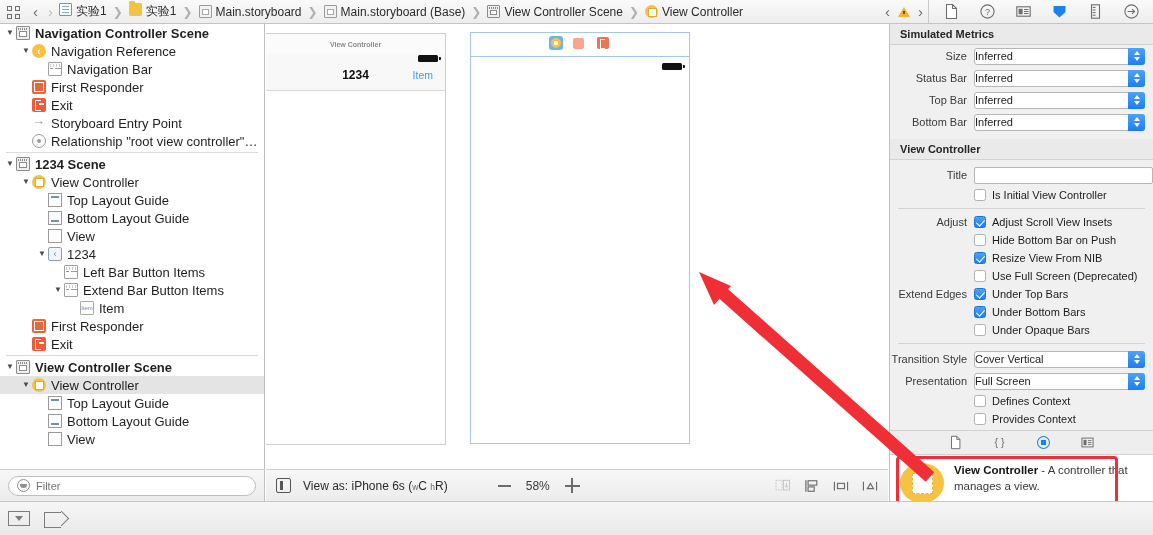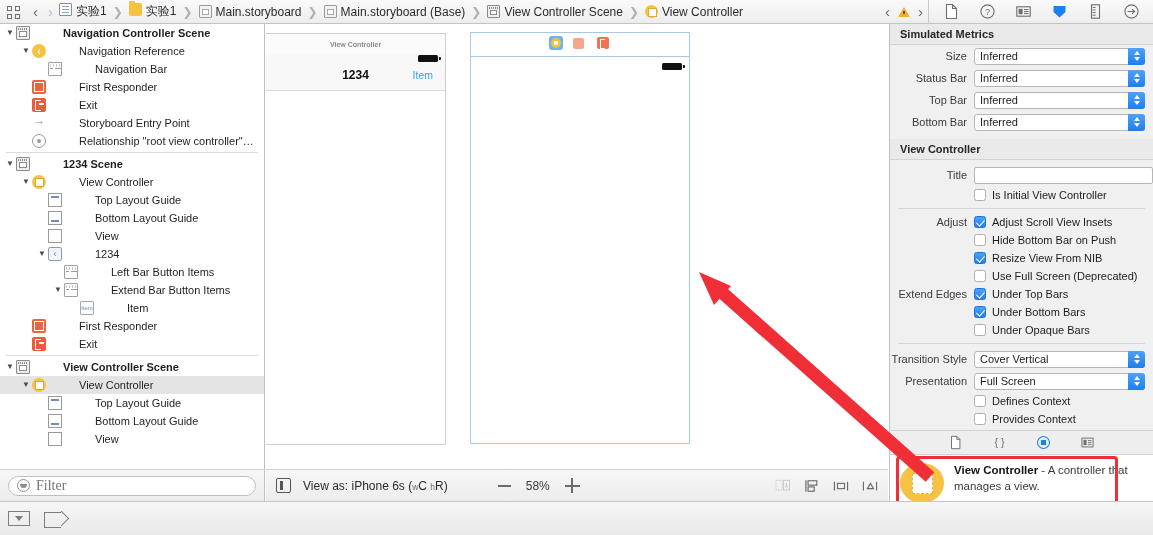--- a/index.html
+++ b/index.html
@@ -64,21 +64,21 @@
 
   
   .outline {
     position: absolute; left: 0; top: 24px; width: 265px; height: 445px;
     background: #ffffff; border-right: 1px solid #c0c0c0; overflow: hidden;
   }
   .orow { height: 18px; display: flex; align-items: center; padding-left: 4px; white-space: nowrap; }
   .orow.sel { background: #e4e4e4; }
   .otwisty { width: 12px; flex: 0 0 12px; text-align: center; font-size: 8px; color: #4b4b4b; line-height: 1; }
   .oicon { width: 14px; height: 14px; flex: 0 0 14px; margin-right: 5px; position: relative; }
-  .olabel { font-size: 11px; color: #1f1f1f; margin-left: 28px; }
+  .olabel { font-size: 13px; color: #1f1f1f; }
   .olabel.bold { font-weight: bold; }
   .osep { height: 1px; background: #dcdcdc; margin: 2px 6px; }
 
   
   .oi-scene { border:1px solid #8a8a8a; background:#efefef; border-radius:1px; }
   .oi-scene::before{content:"";position:absolute;left:1px;top:1px;right:1px;height:2px;background:repeating-linear-gradient(90deg,#8a8a8a 0 1px,transparent 1px 2px);}
   .oi-scene::after{content:"";position:absolute;left:2px;top:4px;right:2px;bottom:2px;border:1px solid #8a8a8a;background:#fff;}
   .oi-nav { border-radius:50%; background:#f6c244; color:#fff; font-size:10px; display:flex;align-items:center;justify-content:center; font-weight:bold; }
   .oi-navbar { border:1px solid #a0a0a0; background:#fff; border-radius:1px; }
   .oi-navbar::before{content:"";position:absolute;left:1px;top:1px;right:1px;height:3px;background:repeating-linear-gradient(90deg,#c8c8c8 0 1px,transparent 1px 3px);}
@@ -110,21 +110,21 @@
     background: linear-gradient(#f7f7f7,#ececec);
     border-right: 1px solid #c0c0c0; border-top: 1px solid #cfcfcf;
     display: flex; align-items: center; padding: 0 8px;
   }
   .filterfield {
     flex: 1; height: 20px; border: 1px solid #bfbfbf; border-radius: 10px;
     background: #fff; display: flex; align-items: center; padding: 0 8px;
   }
   .f-circ { width: 13px; height: 13px; border-radius: 50%; border: 1.5px solid #8e8e8e; margin-right: 6px; position: relative; flex:0 0 13px;}
   .f-circ::after { content:""; position:absolute; left:1.5px; top:4px; width:7px; height:4px; background:#8e8e8e; border-radius:0 0 4px 4px;}
-  .filterfield input { border: none; outline: none; font-size: 14px; color: #9a9a9a; width: 100%; background: transparent; font-family: Liberation Serif, serif;}
+  .filterfield input { border: none; outline: none; font-size: 11px; color: #9a9a9a; width: 100%; background: transparent; font-family: Liberation Sans, sans-serif;}
 
   
   .statusbar {
     position: absolute; left: 0; top: 501px; width: 1153px; height: 34px;
     background: linear-gradient(#f6f6f6,#e9e9e9); border-top: 1px solid #c6c6c6;
     display: flex; align-items: center; padding-left: 8px; gap: 14px;
   }
   .sb-btn { width: 22px; height: 15px; border: 1.2px solid #7d7d7d; display:flex; align-items:center; justify-content:center; position:relative;}
   .sb-btn::after{content:"";width:0;height:0;border-left:4px solid transparent;border-right:4px solid transparent;border-top:5px solid #7d7d7d;}
   .sb-tag { width: 24px; height: 14px; position: relative; }
@@ -186,21 +186,21 @@
   .inspector {
     position: absolute; left: 889px; top: 24px; width: 264px; height: 411px;
     background: #f0f0f0; border-left: 1px solid #c0c0c0; overflow: hidden;
   }
   .sec-header { height: 21px; display:flex; align-items:center; padding-left: 10px;
     font-size: 11px; font-weight: bold; color: #262626; background:#eaeaea; border-bottom:1px solid #d2d2d2;}
   .frow { display:flex; align-items:center; height: 22px; padding-right: 8px; }
   .flabel { width: 84px; text-align: right; padding-right: 7px; font-size: 11px; color: #3a3a3a; flex: 0 0 84px;}
   .fselect {
     flex: 1; height: 17px; background: #fff; border: 1px solid #b6b6b6; border-radius: 3px;
-    display: flex; align-items: center; padding-left: 5px; font-size: 11px; color: #1c1c1c; position: relative;
+    display: flex; align-items: center; font-size: 11px; color: #1c1c1c; position: relative;
   }
   .fselect .stepper {
     position: absolute; right: -1px; top: -1px; bottom: -1px; width: 17px;
     background: linear-gradient(#4da2f8,#1d7ef0); border-radius: 0 3px 3px 0;
     display:flex; flex-direction:column; align-items:center; justify-content:center; gap:2px;
   }
   .stepper .up, .stepper .dn { width:0;height:0;border-left:3.5px solid transparent;border-right:3.5px solid transparent;}
   .stepper .up { border-bottom:4px solid #fff;}
   .stepper .dn { border-top:4px solid #fff;}
   .ftext { flex: 1; height: 17px; background: #fff; border: 1px solid #b6b6b6; border-radius: 2px;}

